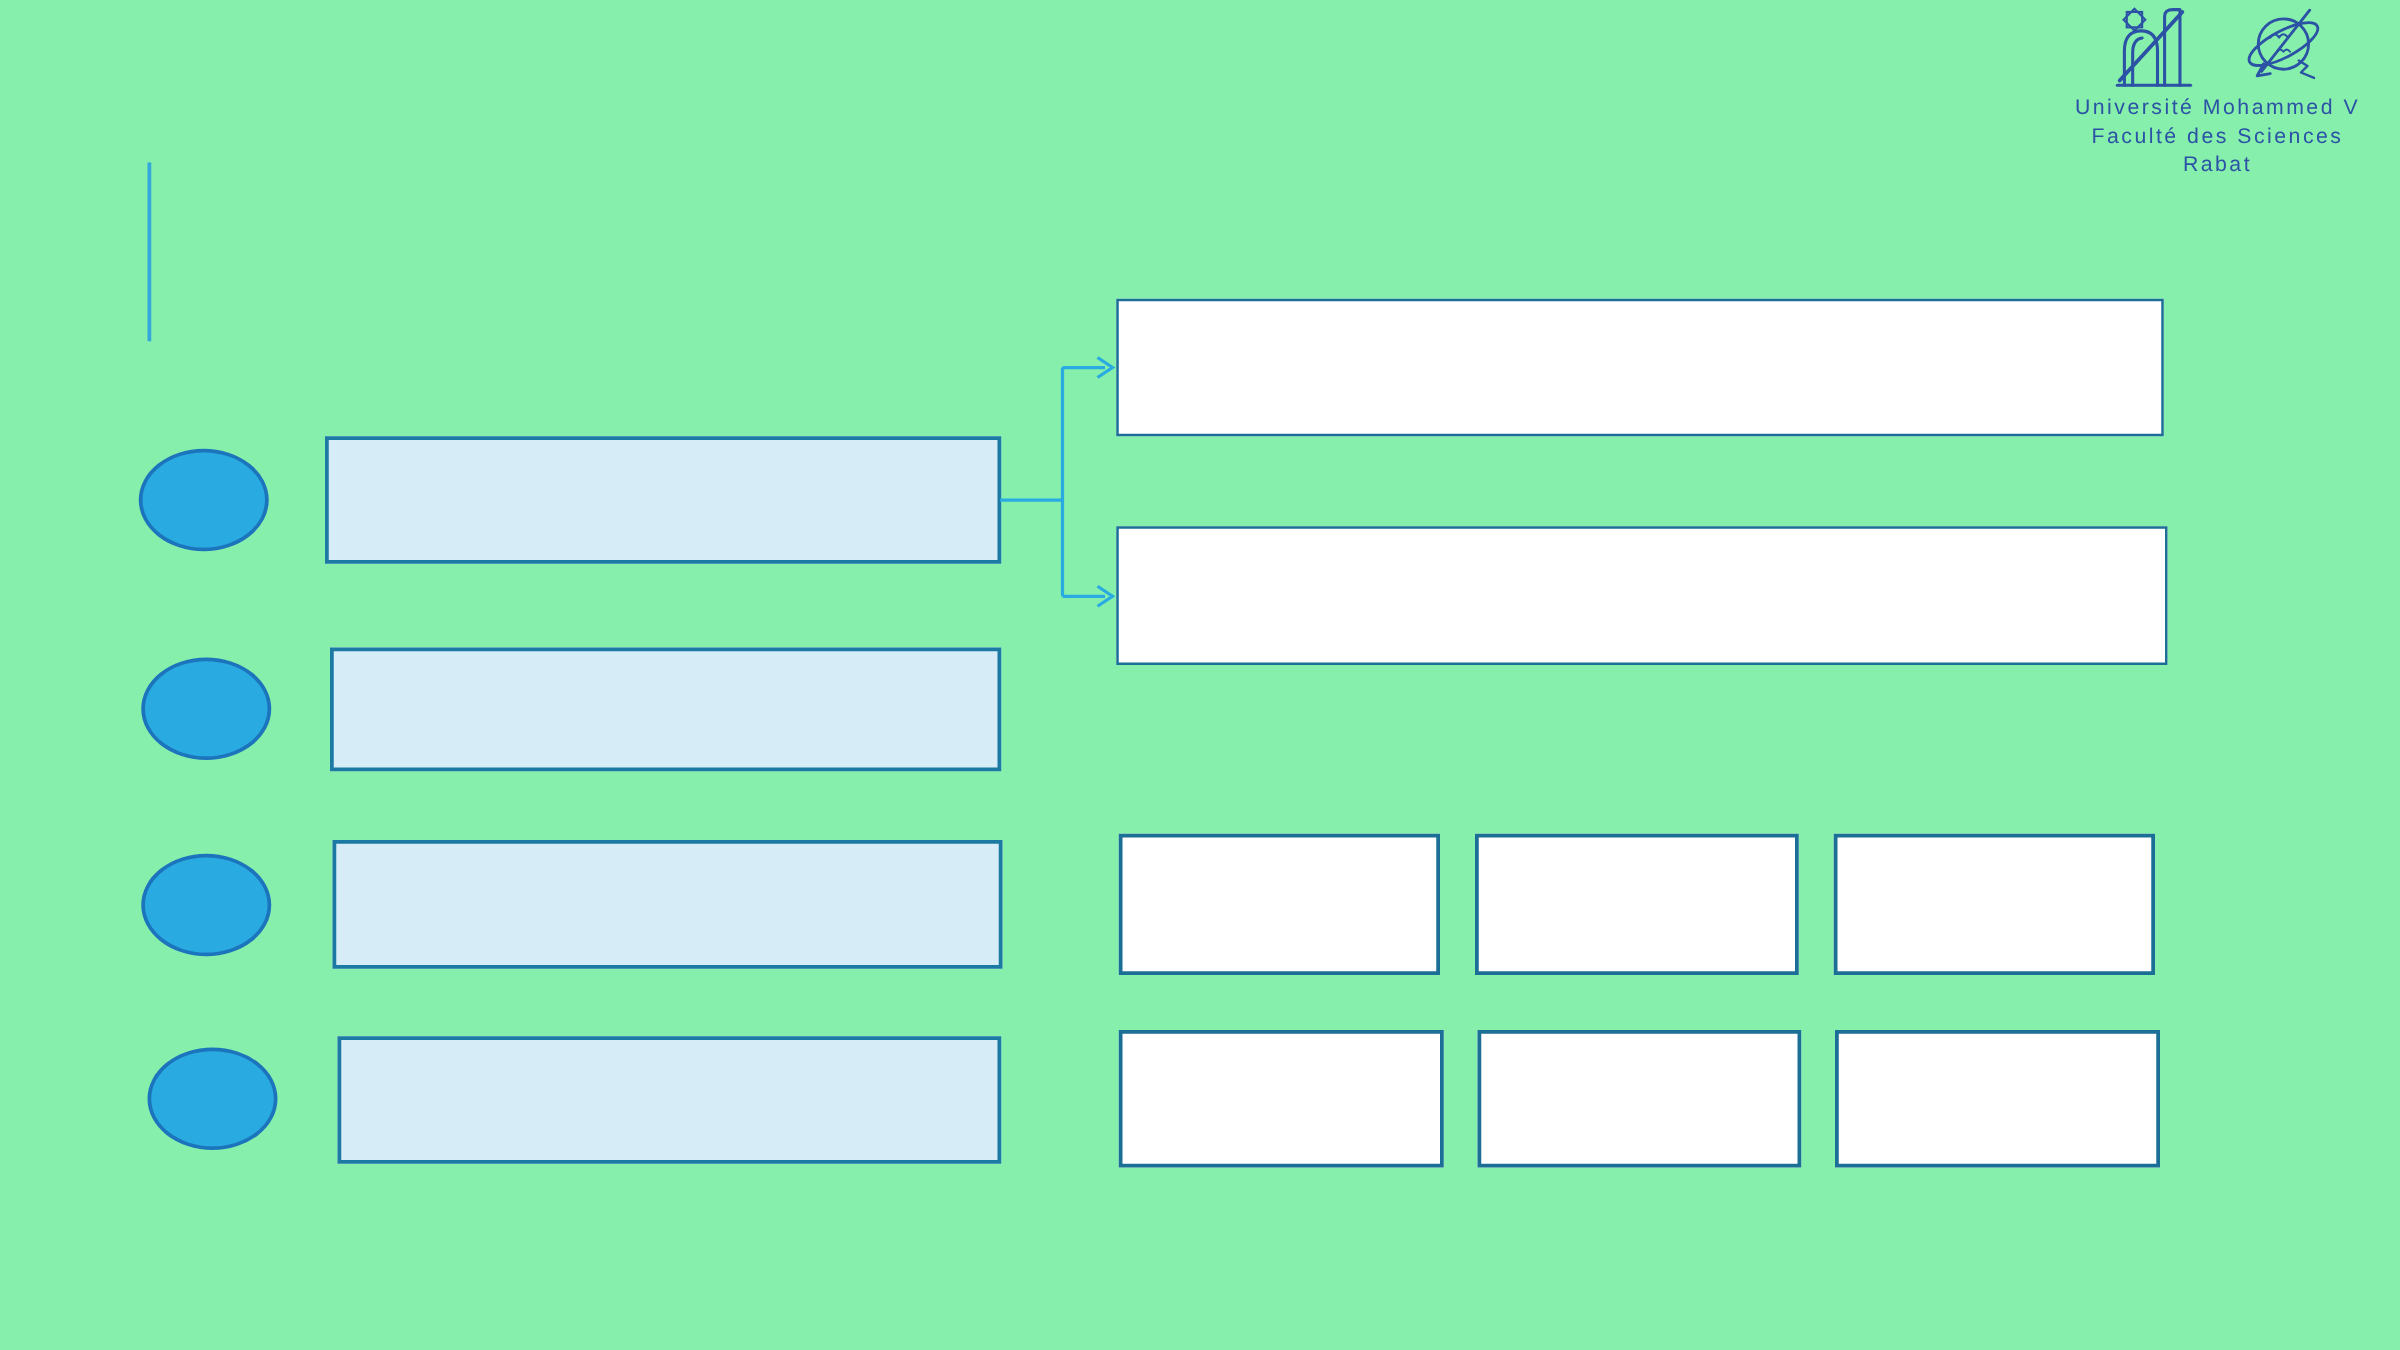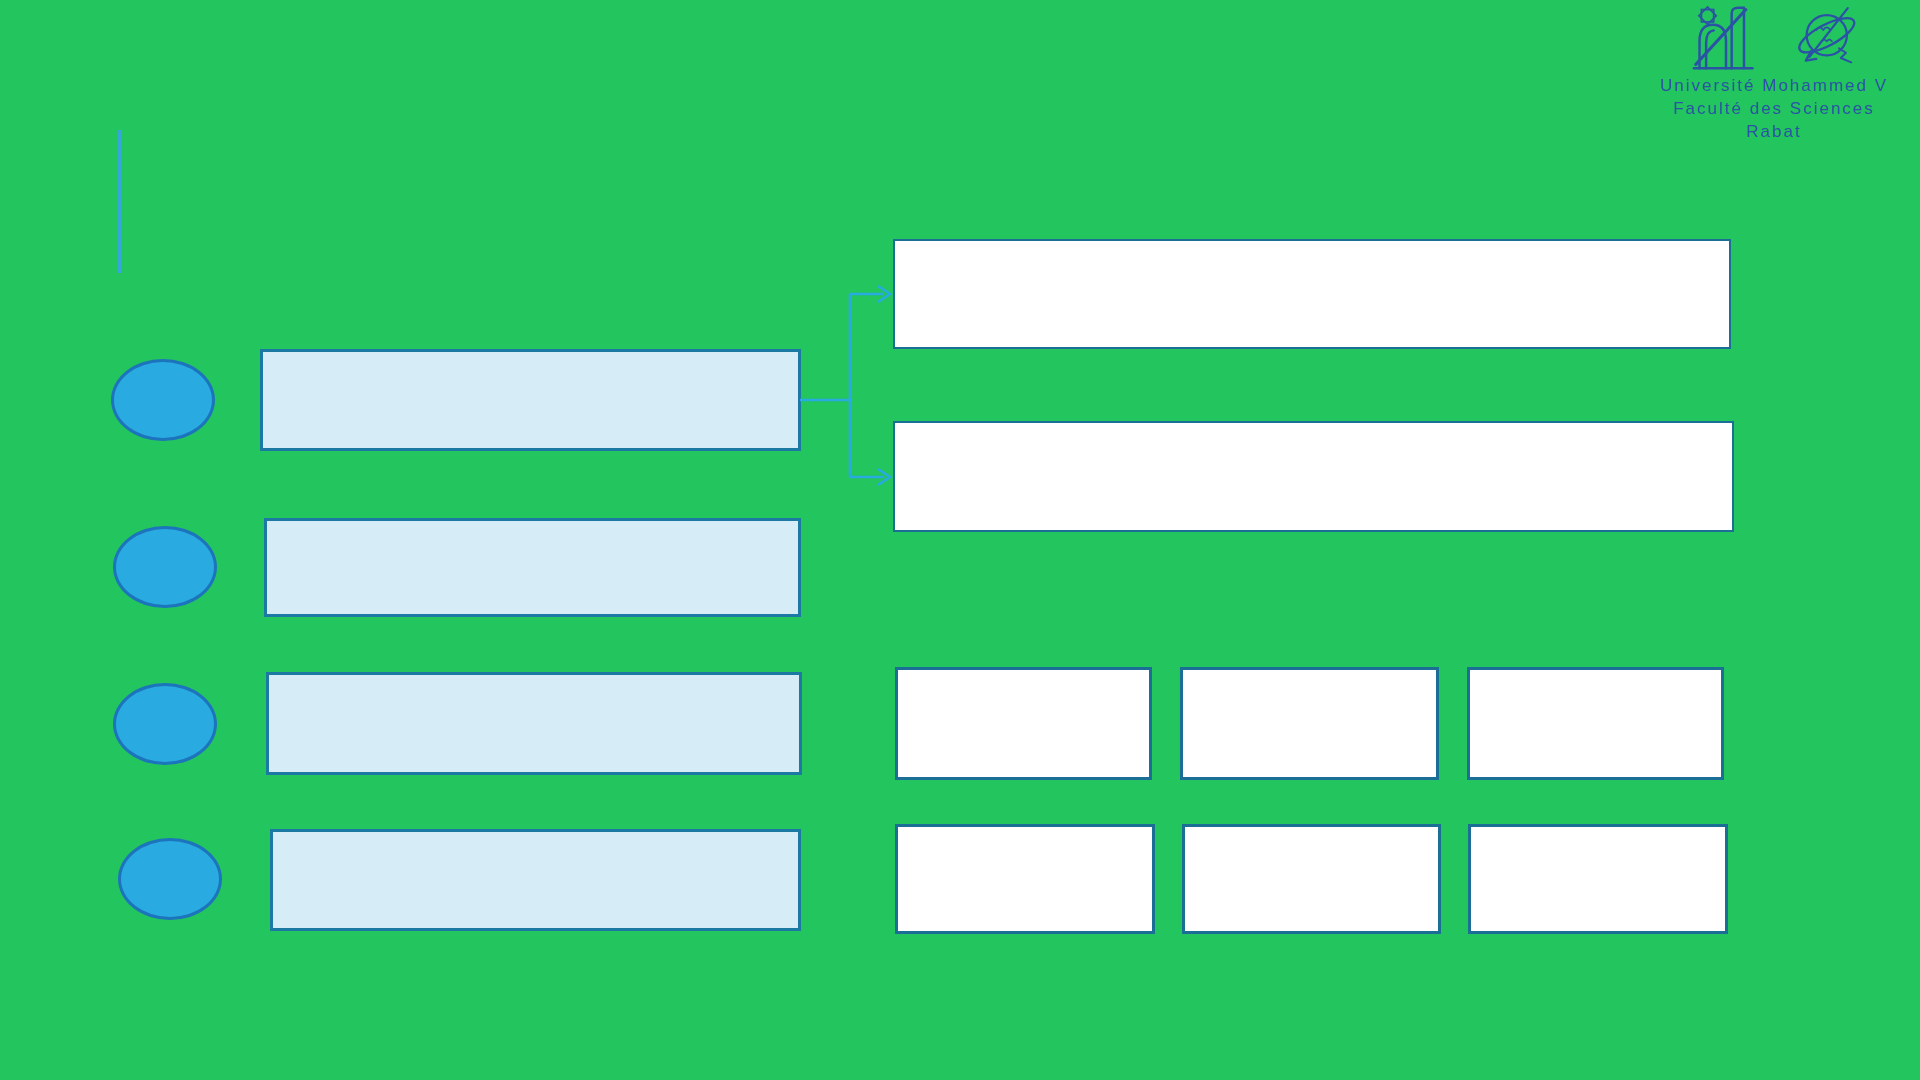--- a/index.html
+++ b/index.html
@@ -5,21 +5,21 @@
   html, body {
     margin: 0;
     padding: 0;
     background: #ffffff;
     font-family: "Liberation Sans", sans-serif;
   }
   .slide {
     position: relative;
     width: 1920px;
     height: 1080px;
-    background: #22c55e;
+    background: #86efac;
     overflow: hidden;
   }
   .abs { position: absolute; }
 
   
   .logo-block {
     position: absolute;
     top: 2px;
     left: 1628px;
     width: 292px;

